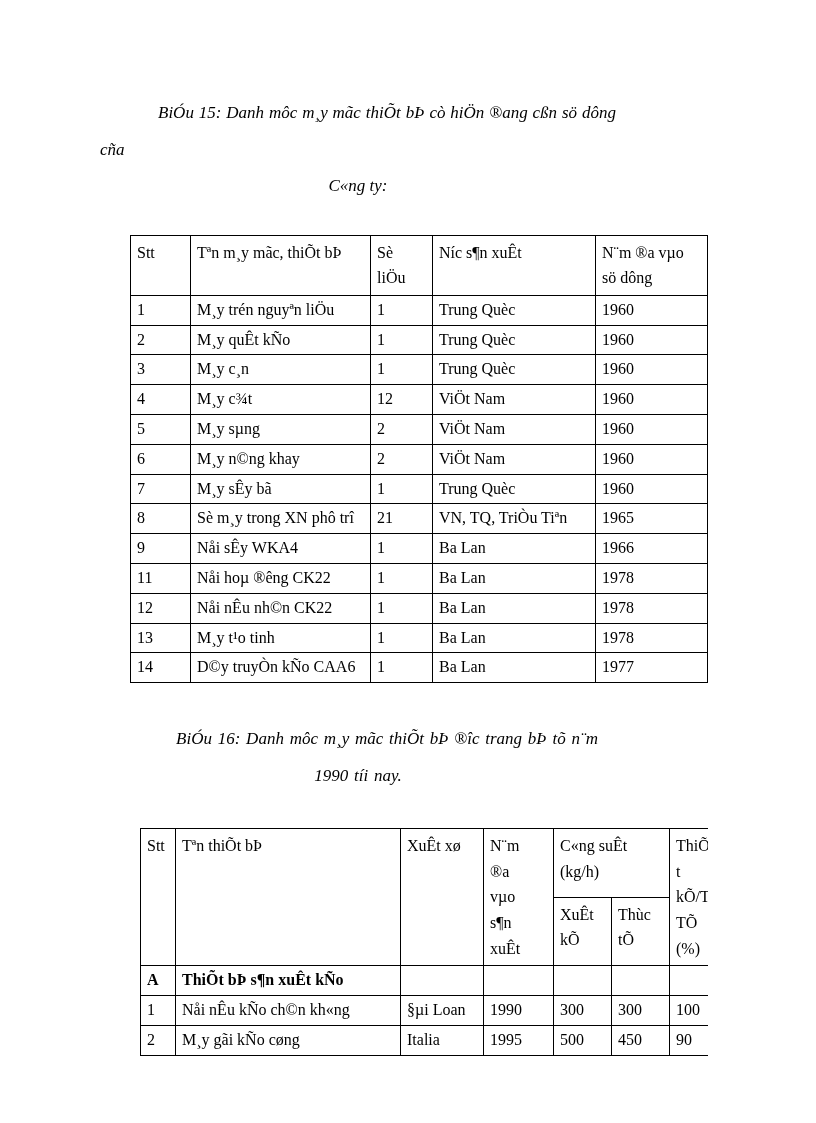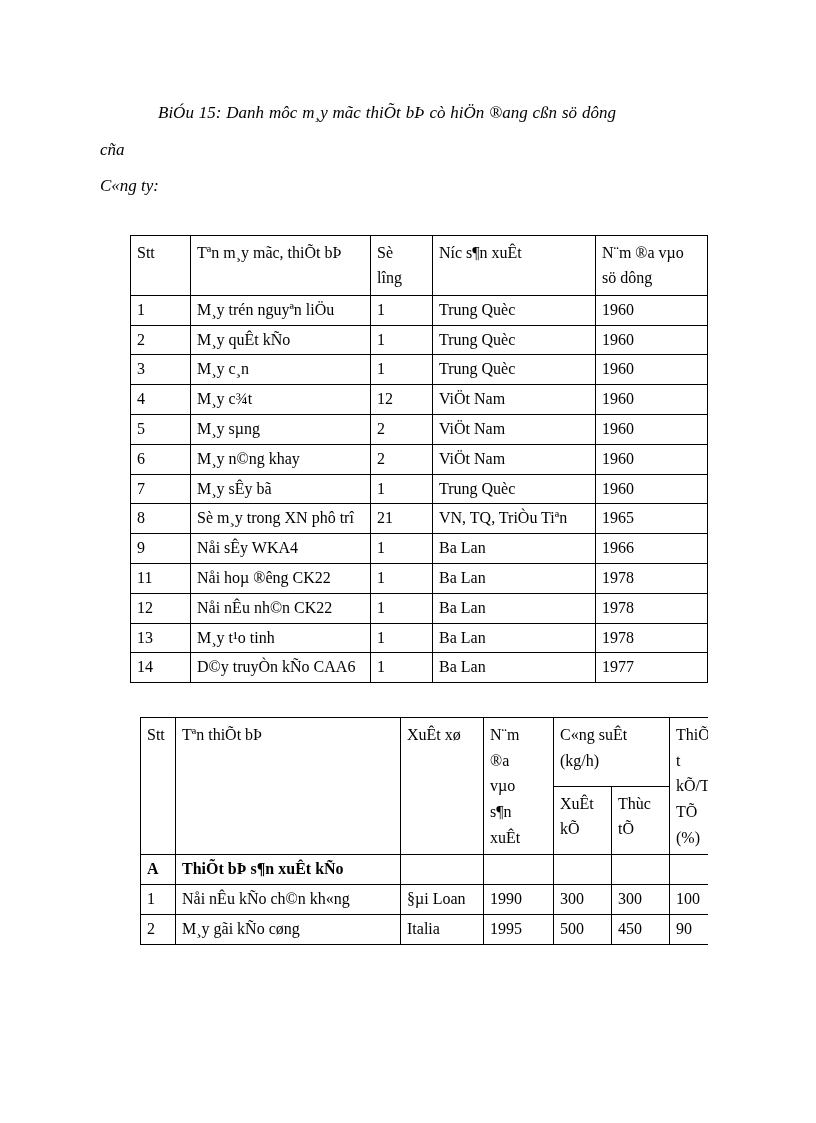--- a/index.html
+++ b/index.html
@@ -5,21 +5,21 @@
   html,body { margin:0; padding:0; background:#ffffff; }
   .page {
     width:708px; height:1123px; background:#ffffff; color:#000;
     font-family:"Liberation Serif", serif; position:relative; overflow:hidden;
     box-sizing:border-box;
   }
   .doc-title {
     margin:0 92px 0 100px; font-style:italic; font-size:17px; line-height:2.15;
   }
   .doc-title .jline { text-align:justify; text-align-last:justify; text-indent:58px; }
-  .doc-title .nline { text-align:left; }
+  .doc-title .nline { text-align:center; }
   #title1 { padding-top:95px; }
   #title2 { margin-top:38px; }
   #title2 .single { text-indent:58px; word-spacing:1.5px; }
   table { border-collapse:collapse; table-layout:fixed; font-size:16px; }
   td, th {
     border:1px solid #000; padding:4px 6px; vertical-align:top; text-align:left;
     white-space:pre-line; overflow:hidden; font-weight:normal; line-height:1.3;
   }
   th { font-weight:normal; line-height:1.6; }
   tr.bold td { font-weight:bold; }
@@ -42,21 +42,21 @@
         <col style="width:180px">
         <col style="width:62px">
       <col style="width:163px">
         <col style="width:112px">
     </colgroup>
     <thead>
       <tr>
         <th>Stt</th>
         <th>Tªn m¸y mãc, thiÕt bÞ</th>
         <th>Sè
-lîng</th>
+liÖu</th>
         <th>Níc s¶n xuÊt</th>
         <th>N¨m ®a vµo
 sö dông</th>
       </tr>
     </thead>
     <tbody>
         <tr>
           <td>1</td>
           <td>M¸y trén nguyªn liÖu</td>
           <td>1</td>
@@ -143,20 +143,23 @@
         <tr>
           <td>14</td>
           <td>D©y truyÒn kÑo CAA6</td>
           <td>1</td>
           <td>Ba Lan</td>
           <td>1977</td>
         </tr>
       </tbody>
   </table>
 
+  <div class="doc-title" id="title2">
+    <div class="nline single">BiÓu 16: Danh môc m¸y mãc thiÕt bÞ ®îc  trang bÞ tõ n¨m 1990 tíi nay.</div>
+  </div>
 
   <table id="table2">
     <colgroup>
       <col style="width:35px">
         <col style="width:225px">
         <col style="width:83px">
       <col style="width:70px">
         <col style="width:58px">
         <col style="width:58px">
         <col style="width:56px">

